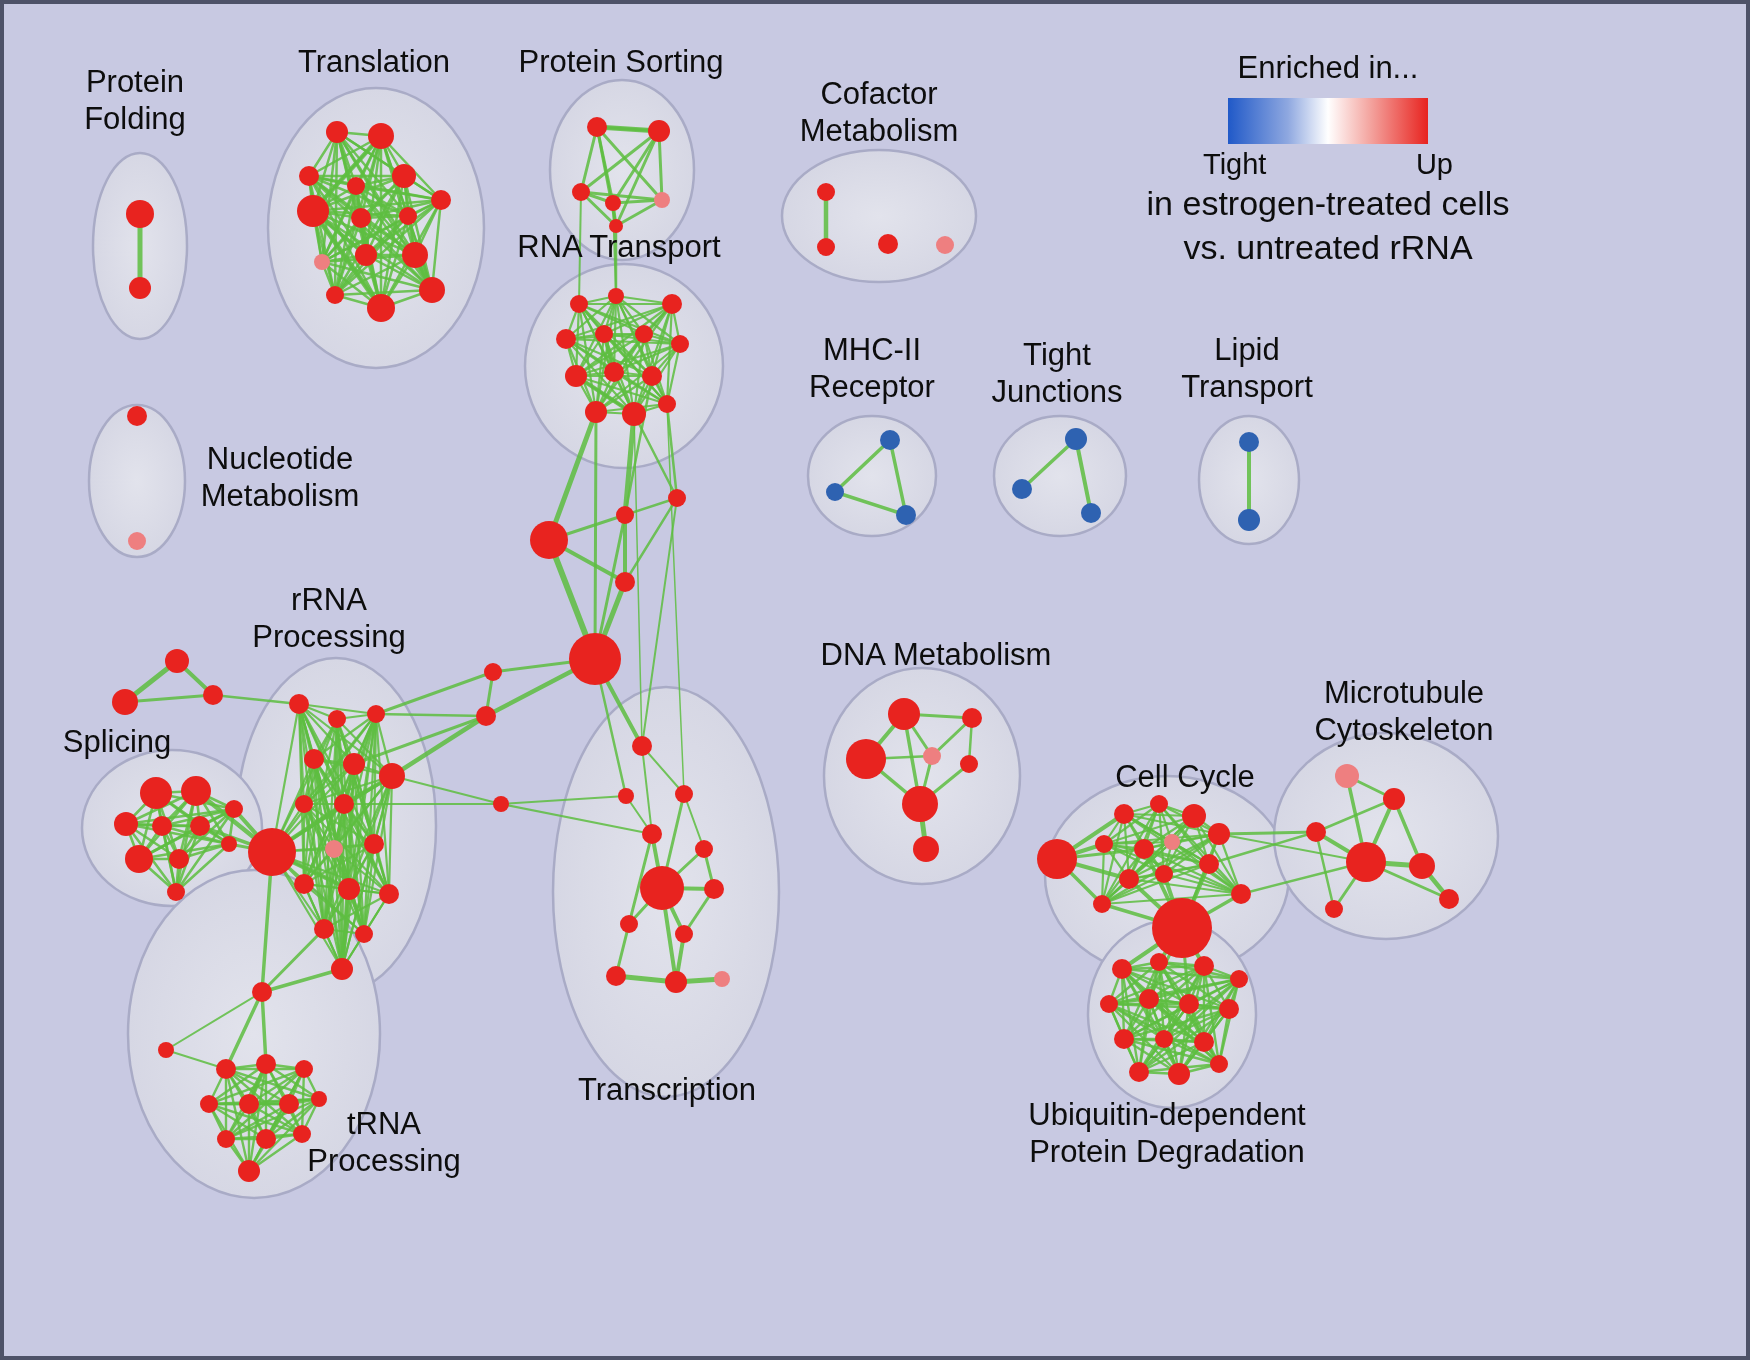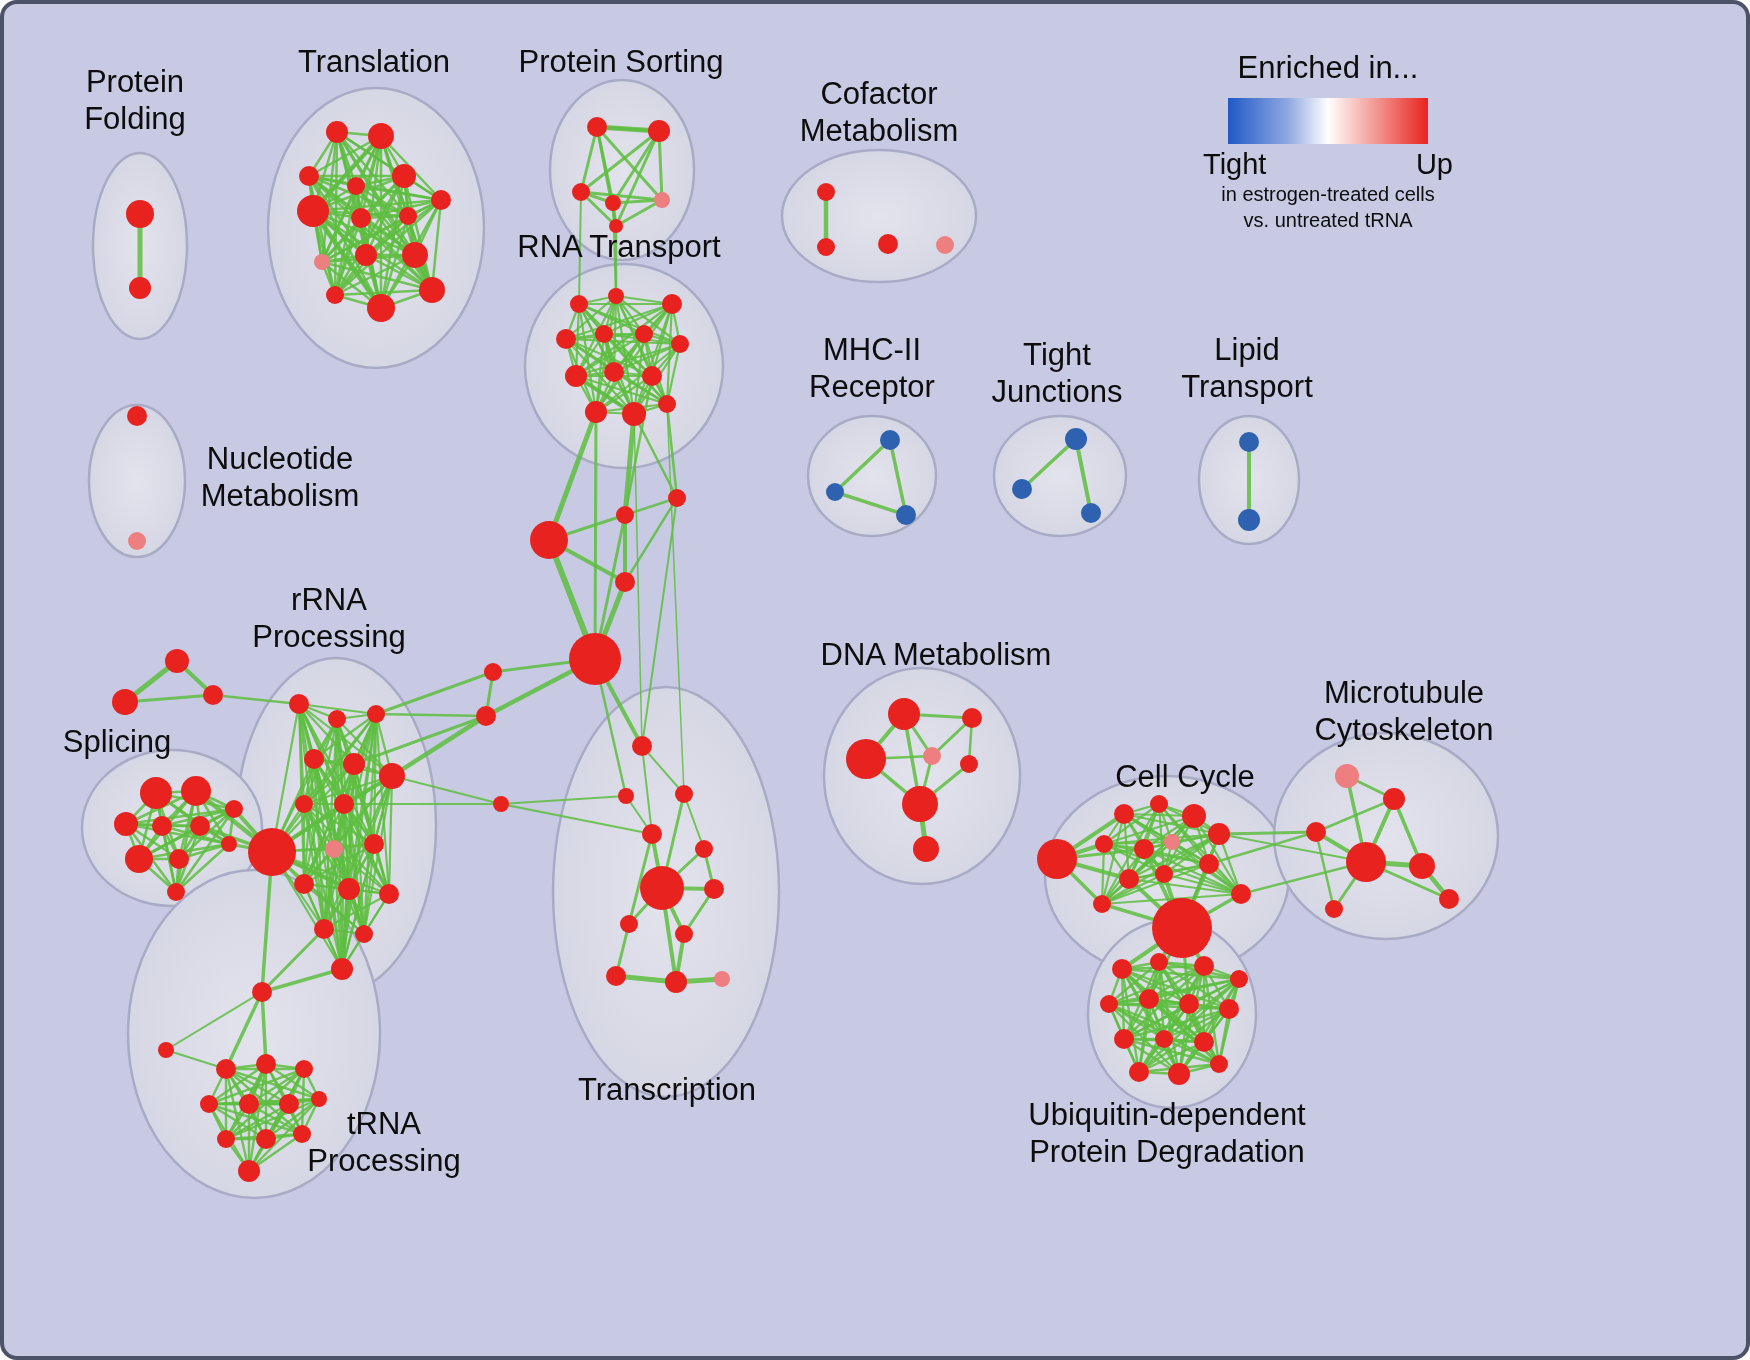--- a/index.html
+++ b/index.html
@@ -1,25 +1,25 @@
 <!DOCTYPE html>
 <html><head>
 <meta charset="utf-8">
 <style>
   html,body{margin:0;padding:0;background:#ffffff;}
   body{font-family:"Liberation Sans",sans-serif;}
-  #figure{position:relative;width:1750px;height:1360px;box-sizing:border-box;overflow:hidden;border-radius:17px;}
+  #figure{position:relative;width:1750px;height:1360px;box-sizing:border-box;overflow:hidden;}
   #network-svg{position:absolute;left:0;top:0;}
   #network-svg text{font-family:"Liberation Sans",sans-serif;}
   .legend{position:absolute;left:1140px;top:36px;width:368px;height:228px;box-sizing:border-box;
           text-align:center;padding-top:10px;}
   .legend-title{font-size:31px;color:#0d0d0d;}
   .legend-gradient{width:200px;height:46px;margin:12px auto 4px auto;}
   .legend-updown{width:250px;margin:0 auto;display:flex;justify-content:space-between;font-size:29px;color:#0d0d0d;}
-  .legend-caption{font-size:20px;color:#0d0d0d;line-height:1.3;}
+  .legend-caption{font-size:34px;color:#0d0d0d;line-height:1.3;}
 </style>
 </head>
 <body>
 
 <div id="figure" style="background: rgb(200, 201, 226); border: 4px solid rgb(78, 82, 104);">
 
   <svg id="network-svg" width="1750" height="1360">
     <defs>
       <radialGradient id="eg">
         <stop offset="0%" stop-color="#e2e3ec"></stop>
@@ -946,16 +946,16 @@
     </svg>
 
   <div class="legend" id="legend-box" style="border-color: rgb(78, 82, 104); text-align: center;">
     <div class="legend-title">Enriched in...</div>
     <div class="legend-gradient" id="legend-gradient" style="background: linear-gradient(90deg, rgb(32, 89, 200) 0%, rgb(143, 168, 224) 30%, rgb(255, 255, 255) 50%, rgb(244, 169, 164) 70%, rgb(232, 35, 31) 100%);"></div>
     <div class="legend-updown">
       <span>Tight</span>
       <span>Up</span>
     </div>
     <div class="legend-caption">in estrogen-treated cells</div>
-    <div class="legend-caption">vs. untreated tRNA</div>
+    <div class="legend-caption">vs. untreated rRNA</div>
   </div>
 
 </div>
 
 </body></html>

